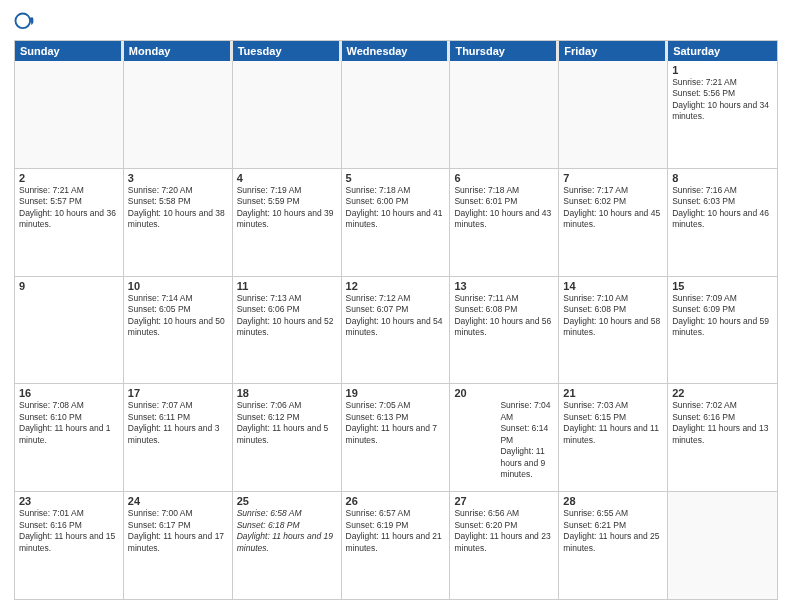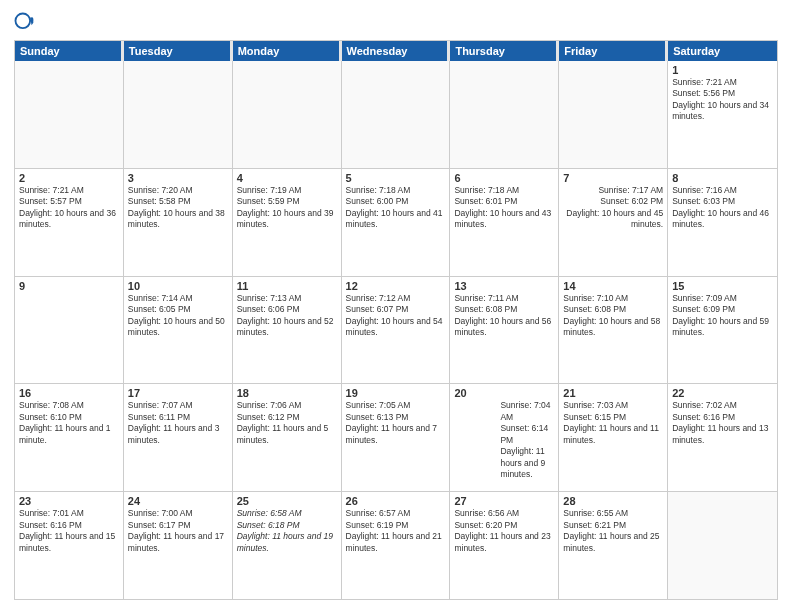--- a/index.html
+++ b/index.html
@@ -122,22 +122,22 @@
     </div>
     <div class="title-block">
       <div class="month-year"></div>
       <div class="location"></div>
     </div>
   </div>
 
   <div class="calendar">
     <div class="cal-header" id="cal-header">
         <div class="cal-header-cell">Sunday</div>
+        <div class="cal-header-cell">Monday</div>
         <div class="cal-header-cell">Tuesday</div>
-        <div class="cal-header-cell">Monday</div>
         <div class="cal-header-cell">Wednesday</div>
         <div class="cal-header-cell">Thursday</div>
         <div class="cal-header-cell">Friday</div>
         <div class="cal-header-cell">Saturday</div>
       </div>
     <div class="cal-body" id="cal-body">
         <div class="cal-row">
           <div class="cal-cell empty"></div>
           <div class="cal-cell empty"></div>
           <div class="cal-cell empty"></div>
@@ -177,21 +177,21 @@
 Daylight: 10 hours and 41 minutes.</div>
           </div>
           <div class="cal-cell">
             <div class="day-num">6</div>
             <div class="cell-text" style="white-space: pre-line;">Sunrise: 7:18 AM
 Sunset: 6:01 PM
 Daylight: 10 hours and 43 minutes.</div>
           </div>
           <div class="cal-cell">
             <div class="day-num">7</div>
-            <div class="cell-text" style="white-space: pre-line; text-align: right;">Sunrise: 7:17 AM
+            <div class="cell-text" style="white-space: pre-line;">Sunrise: 7:17 AM
 Sunset: 6:02 PM
 Daylight: 10 hours and 45 minutes.</div>
           </div>
           <div class="cal-cell">
             <div class="day-num">8</div>
             <div class="cell-text" style="white-space: pre-line;">Sunrise: 7:16 AM
 Sunset: 6:03 PM
 Daylight: 10 hours and 46 minutes.</div>
           </div>
         </div>

